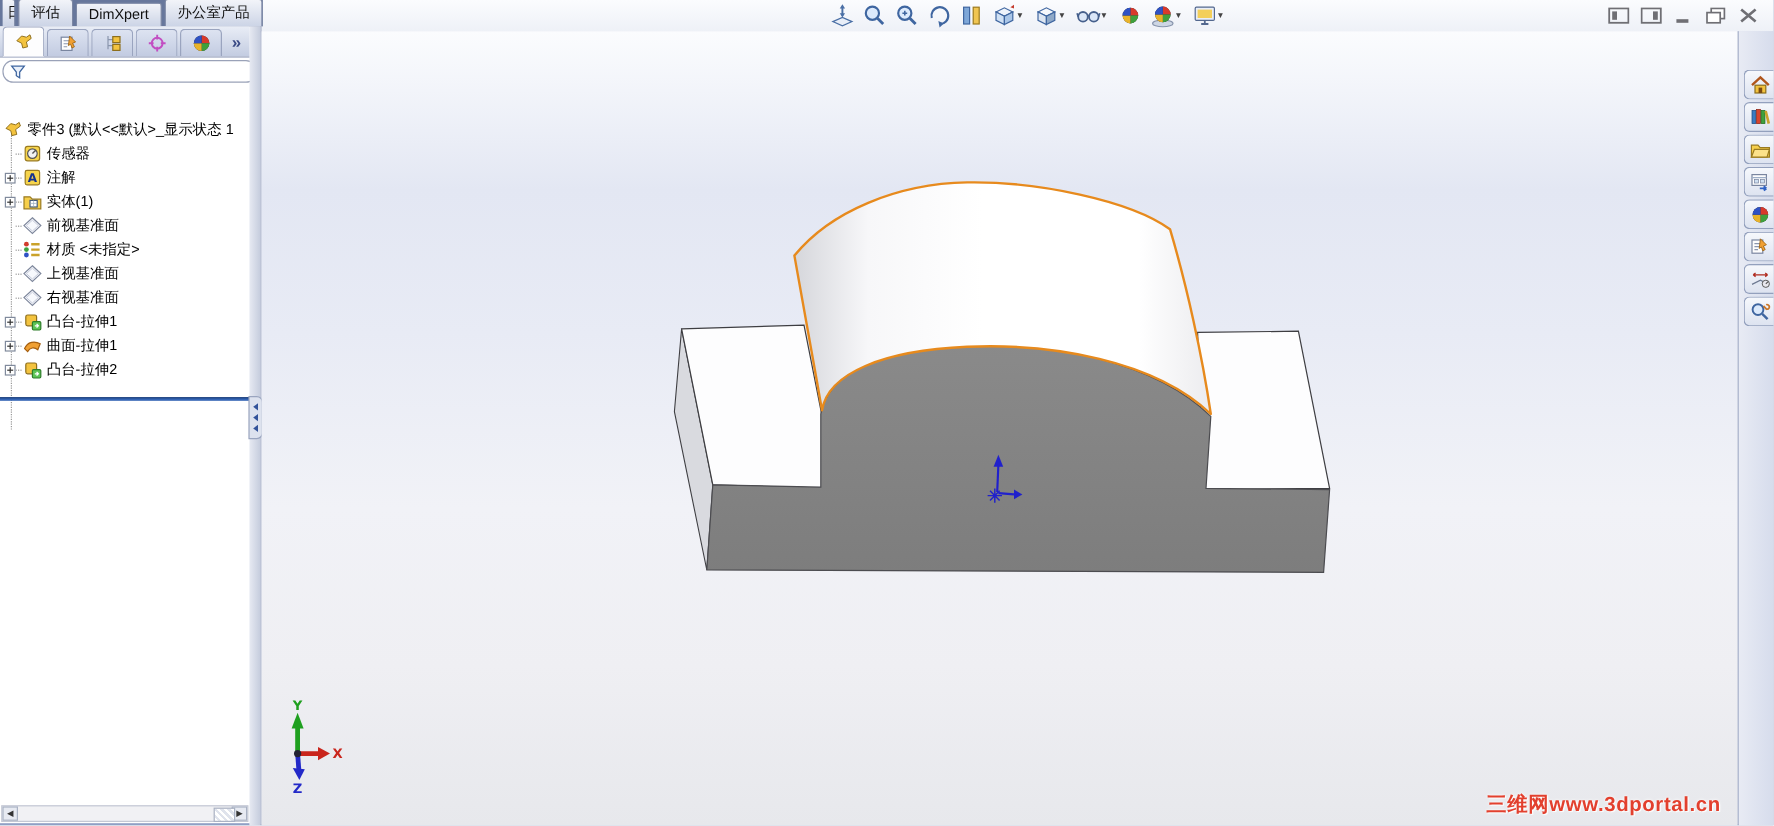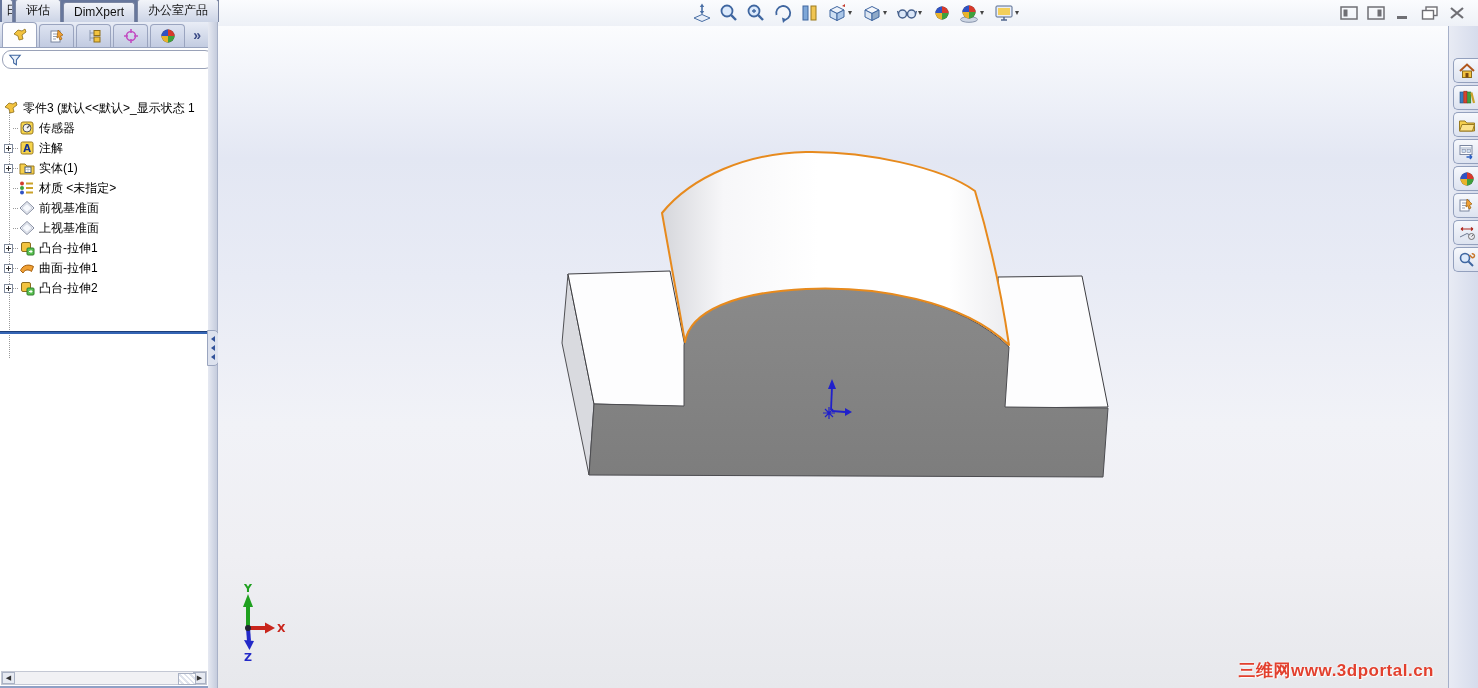--- a/index.html
+++ b/index.html
@@ -351,49 +351,60 @@
               <path d="M6 9.5 h6 M9 7 v5.5" stroke="#9ab" stroke-width="0.6"></path>
             </svg>
           </span>
           <span class="tlabel">实体(1)</span>
         </div>
         <div class="trow">
           <span class="noexp"></span>
           <span class="stub"></span>
           <span class="ic">
             <svg viewBox="0 0 16 16" xmlns="http://www.w3.org/2000/svg">
+              <path d="M8 1.5 L15 8 L8 14.5 L1 8 Z" fill="#f7f9fd" stroke="#7e879c"></path>
+              <path d="M8 3.5 L13 8 L8 12.5 L3 8 Z" fill="none" stroke="#c3c9d8" stroke-width="0.8"></path>
+            </svg>
+          </span>
+          <span class="tlabel">前视基准面</span>
+        </div>
+        <div class="trow">
+          <span class="noexp"></span>
+          <span class="stub"></span>
+          <span class="ic">
+            <svg viewBox="0 0 16 16" xmlns="http://www.w3.org/2000/svg">
               <circle cx="3" cy="3.5" r="2" fill="#d23c2e"></circle>
               <circle cx="3" cy="8" r="2" fill="#3da23d"></circle>
               <circle cx="3" cy="12.5" r="2" fill="#2f52c4"></circle>
               <path d="M7 3.5 h7 M7 8 h7 M7 12.5 h7" stroke="#caa22a" stroke-width="2"></path>
             </svg>
           </span>
           <span class="tlabel">材质 &lt;未指定&gt;</span>
         </div>
         <div class="trow">
           <span class="noexp"></span>
           <span class="stub"></span>
           <span class="ic">
             <svg viewBox="0 0 16 16" xmlns="http://www.w3.org/2000/svg">
               <path d="M8 1.5 L15 8 L8 14.5 L1 8 Z" fill="#f7f9fd" stroke="#7e879c"></path>
               <path d="M8 3.5 L13 8 L8 12.5 L3 8 Z" fill="none" stroke="#c3c9d8" stroke-width="0.8"></path>
             </svg>
           </span>
-          <span class="tlabel">前视基准面</span>
+          <span class="tlabel">上视基准面</span>
         </div>
         <div class="trow">
           <span class="noexp"></span>
           <span class="stub"></span>
           <span class="ic">
             <svg viewBox="0 0 16 16" xmlns="http://www.w3.org/2000/svg">
               <path d="M8 1.5 L15 8 L8 14.5 L1 8 Z" fill="#f7f9fd" stroke="#7e879c"></path>
               <path d="M8 3.5 L13 8 L8 12.5 L3 8 Z" fill="none" stroke="#c3c9d8" stroke-width="0.8"></path>
             </svg>
           </span>
-          <span class="tlabel">上视基准面</span>
+          <span class="tlabel">右视基准面</span>
         </div>
         <div class="trow">
           <span class="exp"></span>
           <span class="stub"></span>
           <span class="ic">
             <svg viewBox="0 0 16 16" xmlns="http://www.w3.org/2000/svg">
               <rect x="2.5" y="2.5" width="9" height="9" rx="1.5" fill="#f3c33f" stroke="#8d6e1c"></rect>
               <rect x="8" y="8" width="7" height="7" rx="1" fill="#5cc455" stroke="#2e7d2a"></rect>
               <path d="M10 11.5 h3 M11.5 10 l1.5 1.5 -1.5 1.5" stroke="#fff" stroke-width="1" fill="none"></path>
             </svg>

